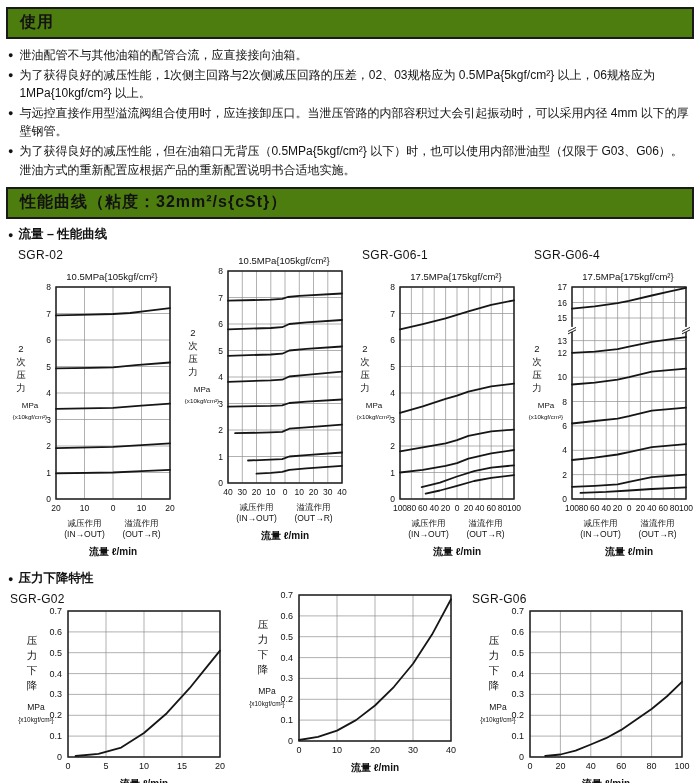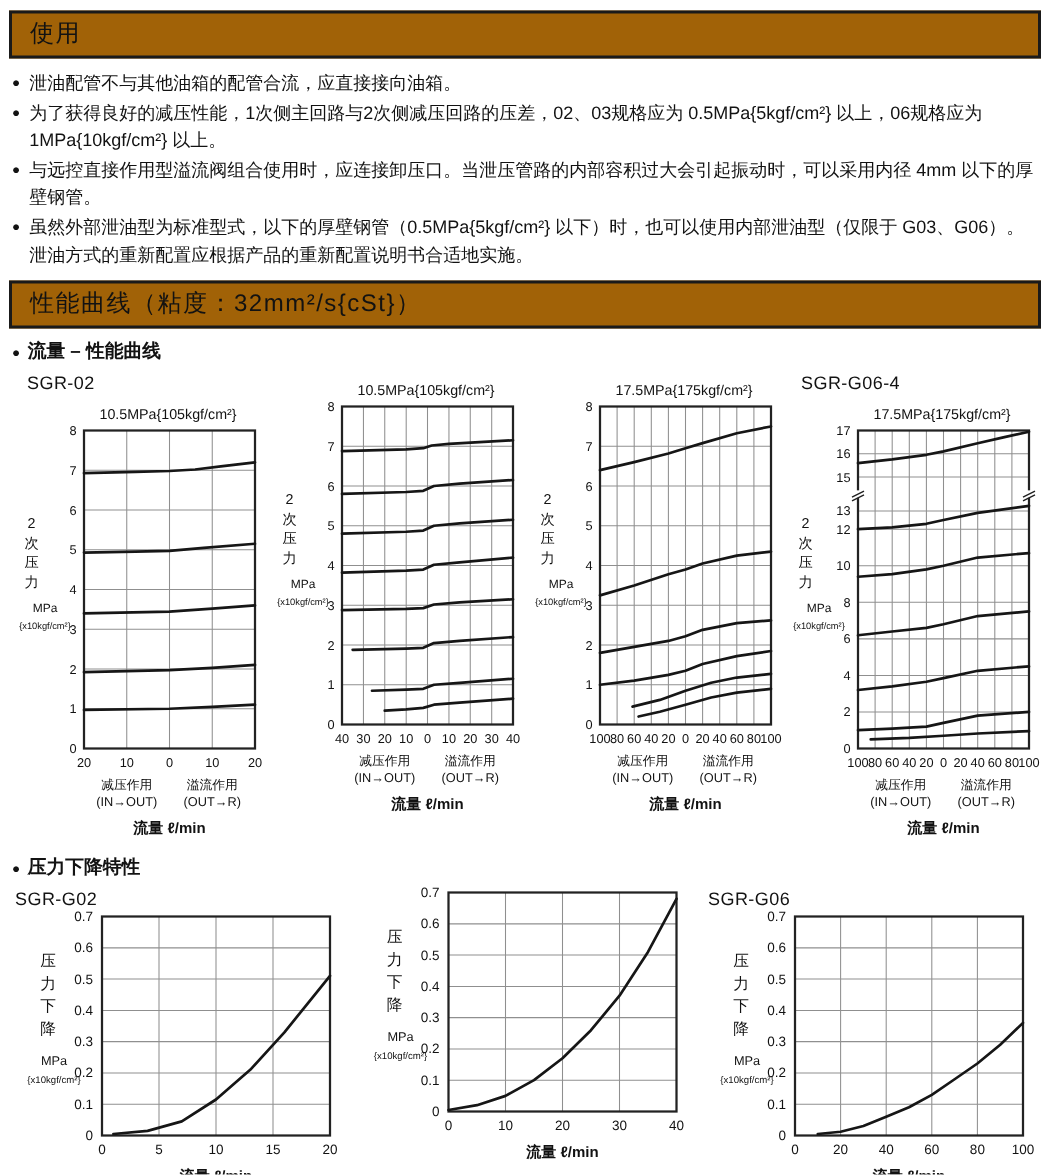--- a/index.html
+++ b/index.html
@@ -2,22 +2,22 @@
 <html><head>
 <meta charset="utf-8">
 <style>
   html,body{margin:0;padding:0;}
   body{
     width:700px;height:783px;overflow:hidden;background:#ffffff;color:#121212;
     font-family:"Liberation Sans","DejaVu Sans",sans-serif;
   }
   .page{padding:5px 6px 0 6px;}
   .boxtitle{
-    border:2px solid #1a1a1a;font-weight:normal;font-size:16px;
-    padding:3px 28px 4px 12px;margin:2px 0 7px 0;letter-spacing:1px;background:#a16207;
+    border:2px solid #1a1a1a;font-weight:bold;font-size:16px;
+    padding:3px 28px 4px 12px;margin:2px 0 7px 0;letter-spacing:1px;background:#4d7c0f;
   }
   .bullets{list-style:none;margin:2px 0 8px 0;padding:0 2px;font-size:12px;line-height:1.55;}
   .bullets li{display:flex;gap:6px;margin-bottom:1px;}
   .dot{font-size:9px;line-height:18px;flex:0 0 auto;}
   .subhead{display:flex;gap:5px;font-weight:bold;font-size:12.5px;margin:6px 0 2px 2px;}
   .subhead .dot{line-height:18px;}
   .chart-row{display:flex;justify-content:space-between;}
   .row-top .chart-block{width:172px;flex:0 0 auto;}
   .row-bottom{justify-content:space-between;}
   .row-bottom .chart-block{width:226px;flex:0 0 auto;}
@@ -48,21 +48,21 @@
     <li>
       <span class="dot">●</span>
       <span>为了获得良好的减压性能，1次侧主回路与2次侧减压回路的压差，02、03规格应为 0.5MPa{5kgf/cm²} 以上，06规格应为 1MPa{10kgf/cm²} 以上。</span>
     </li>
     <li>
       <span class="dot">●</span>
       <span>与远控直接作用型溢流阀组合使用时，应连接卸压口。当泄压管路的内部容积过大会引起振动时，可以采用内径 4mm 以下的厚壁钢管。</span>
     </li>
     <li>
       <span class="dot">●</span>
-      <span>虽然外部泄油型为标准型式，以下的厚壁钢管（0.5MPa{5kgf/cm²} 以下）时，也可以使用内部泄油型（仅限于 G03、G06）。泄油方式的重新配置应根据产品的重新配置说明书合适地实施。</span>
+      <span>为了获得良好的减压性能，但在油箱口无背压（0.5MPa{5kgf/cm²} 以下）时，也可以使用内部泄油型（仅限于 G03、G06）。泄油方式的重新配置应根据产品的重新配置说明书合适地实施。</span>
     </li>
   </ul>
 
   <div class="boxtitle">
     <span>性能曲线（粘度：32mm²/s{cSt}）</span>
   </div>
 
   <div class="subhead">
     <span class="dot">●</span>
     <span>流量 – 性能曲线</span>
@@ -175,20 +175,21 @@
           <text x="24" y="126" font-size="8" text-anchor="middle">MPa</text>
           <text x="24" y="137" font-size="6.2" text-anchor="middle">{x10kgf/cm²}</text>
           <text x="78.5" y="244" font-size="8.5" text-anchor="middle">减压作用</text>
           <text x="78.5" y="255" font-size="8.5" text-anchor="middle">(IN→OUT)</text>
           <text x="135.5" y="244" font-size="8.5" text-anchor="middle">溢流作用</text>
           <text x="135.5" y="255" font-size="8.5" text-anchor="middle">(OUT→R)</text>
           <text x="107" y="273" font-size="10" font-weight="bold" text-anchor="middle">流量 ℓ/min</text>
         </svg>
     </div>
     <div class="chart-block">
+      <div class="chart-title">SGR-G06-1</div>
       <div class="chart-subtitle">17.5MPa{175kgf/cm²}</div>
       <svg width="172" height="282" viewBox="0 0 172 282">
           <line x1="50.0" y1="5" x2="50.0" y2="217" class="grid"></line>
           <line x1="61.4" y1="5" x2="61.4" y2="217" class="grid"></line>
           <line x1="72.8" y1="5" x2="72.8" y2="217" class="grid"></line>
           <line x1="84.2" y1="5" x2="84.2" y2="217" class="grid"></line>
           <line x1="95.6" y1="5" x2="95.6" y2="217" class="grid"></line>
           <line x1="107.0" y1="5" x2="107.0" y2="217" class="grid"></line>
           <line x1="118.4" y1="5" x2="118.4" y2="217" class="grid"></line>
           <line x1="129.8" y1="5" x2="129.8" y2="217" class="grid"></line>

